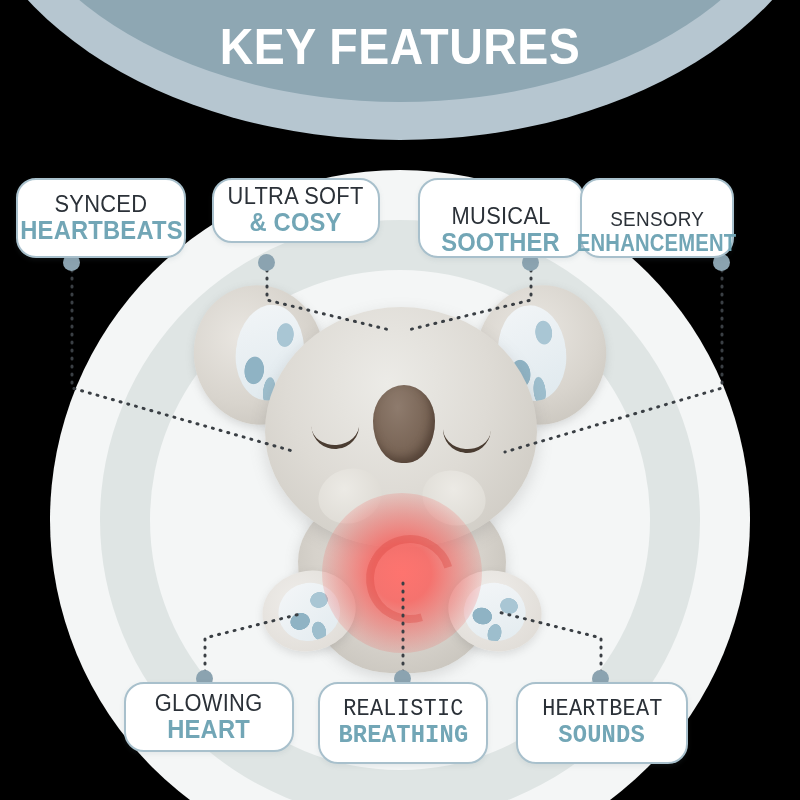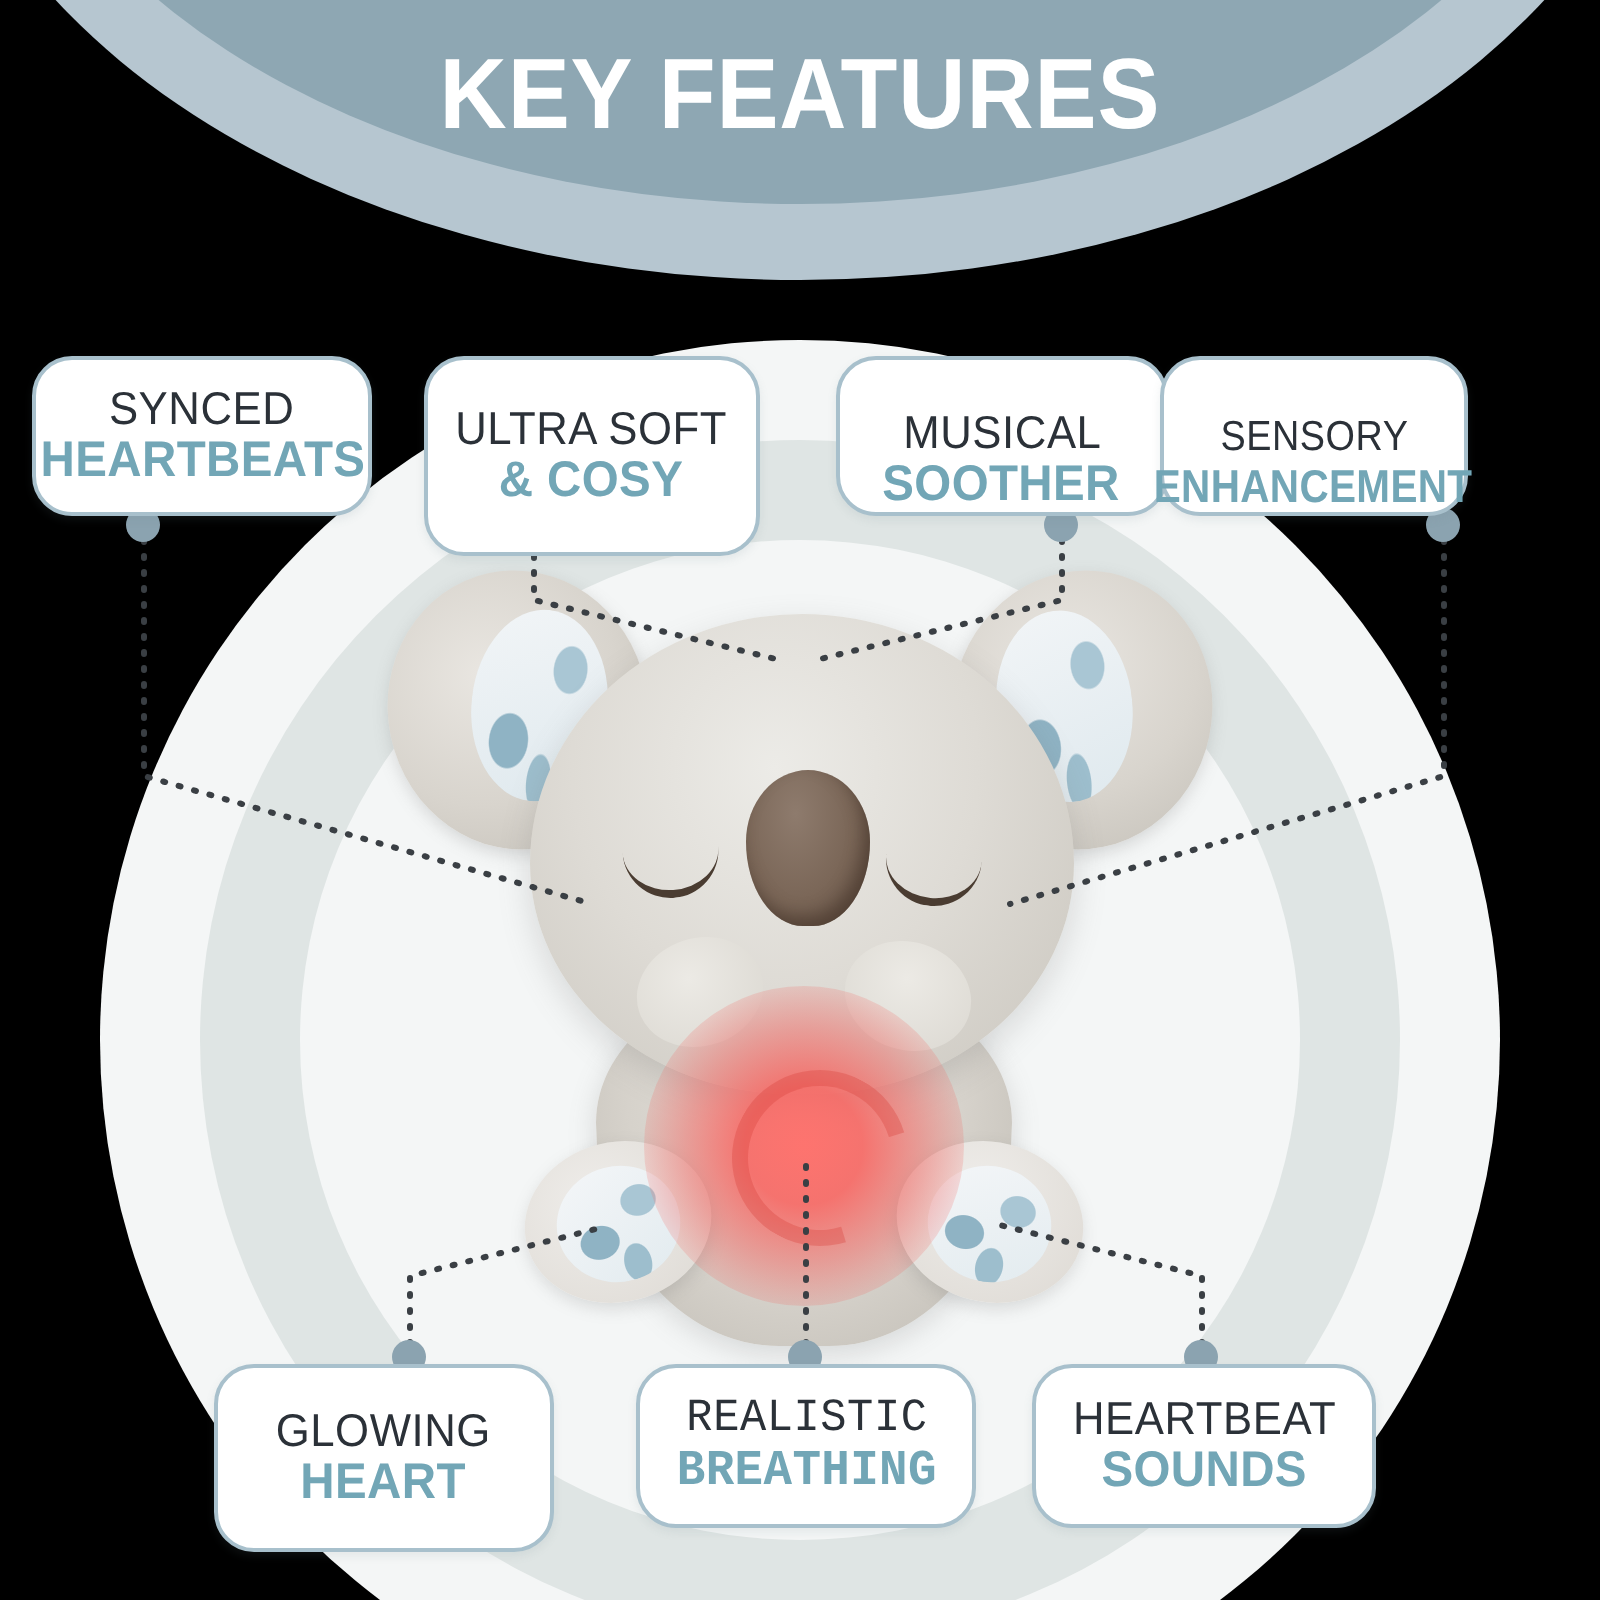--- a/index.html
+++ b/index.html
@@ -289,43 +289,43 @@
   <div class="pin" style="left:713px; top:254px;"></div>
   <div class="pin" style="left:196px; top:670px;"></div>
   <div class="pin" style="left:394px; top:670px;"></div>
   <div class="pin" style="left:592px; top:670px;"></div>
 
   <div class="fbox" style="left:16px; top:178px; width:170px; height:80px;">
     <div class="l1">SYNCED</div>
     <div class="l2">HEARTBEATS</div>
   </div>
 
-  <div class="fbox" style="left:212px; top:178px; width:168px; height:100px;">
+  <div class="fbox" style="left:212px; top:178px; width:168px; height:65px;">
     <div class="l1">ULTRA SOFT</div>
     <div class="l2">&amp; COSY</div>
   </div>
 
   <div class="fbox" style="left:418px; top:178px; width:166px; height:80px;justify-content:flex-end;">
     <div class="l1">MUSICAL</div>
     <div class="l2">SOOTHER</div>
   </div>
 
   <div class="fbox tight" style="left:580px; top:178px; width:154px; height:80px;justify-content:flex-end;">
     <div class="l1">SENSORY</div>
     <div class="l2">ENHANCEMENT</div>
   </div>
 
-  <div class="fbox" style="left:107px; top:682px; width:170px; height:94px;">
+  <div class="fbox" style="left:124px; top:682px; width:170px; height:70px;">
     <div class="l1">GLOWING</div>
     <div class="l2">HEART</div>
   </div>
 
   <div class="fbox" style="left:318px; top:682px; width:170px; height:82px;font-family:Liberation Mono, monospace;">
     <div class="l1">REALISTIC</div>
     <div class="l2">BREATHING</div>
   </div>
 
-  <div class="fbox" style="left:516px; top:682px; width:172px; height:82px;">
+  <div class="fbox" style="left:516px; top:682px; width:172px; height:82px;font-family:Liberation Mono, monospace;">
     <div class="l1">HEARTBEAT</div>
     <div class="l2">SOUNDS</div>
   </div>
 
 </div>
 
 </body></html>

